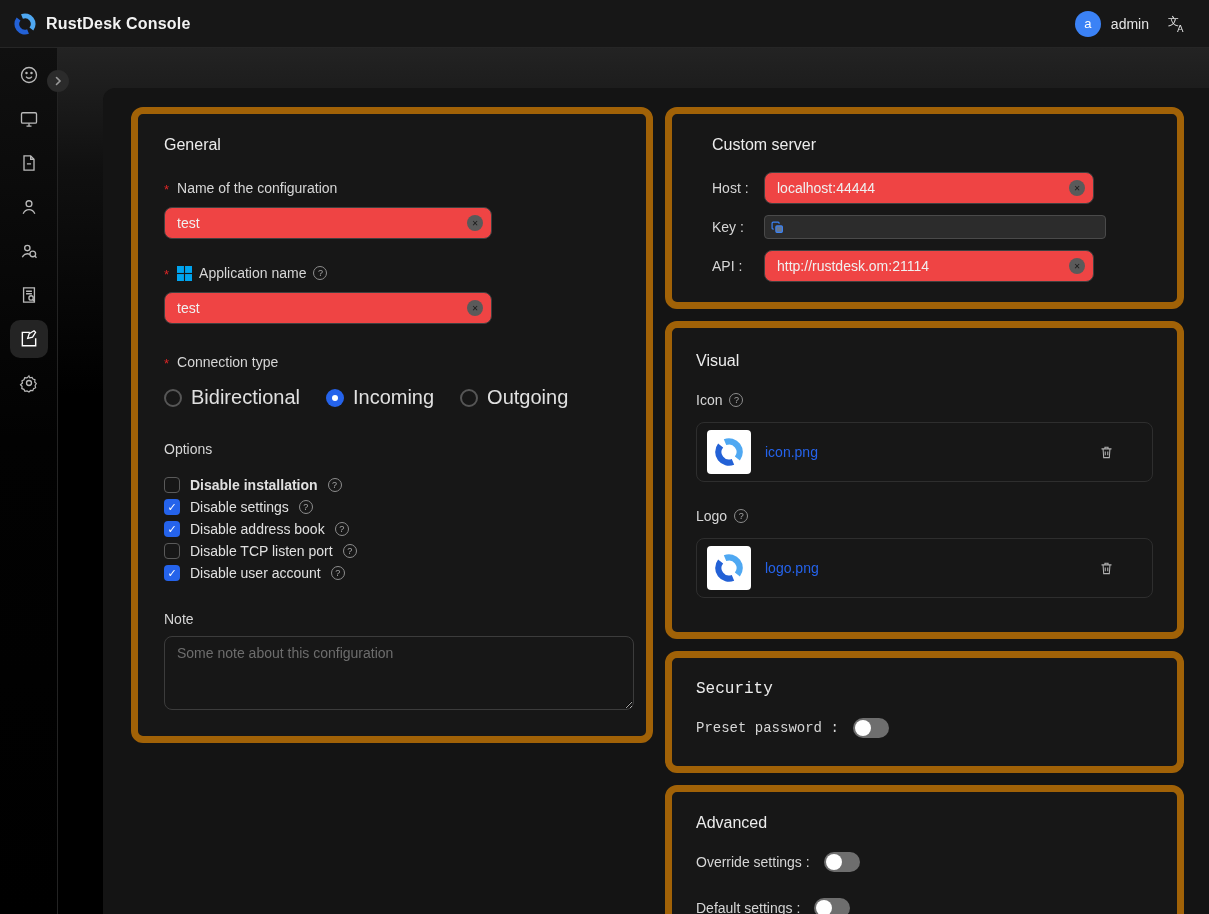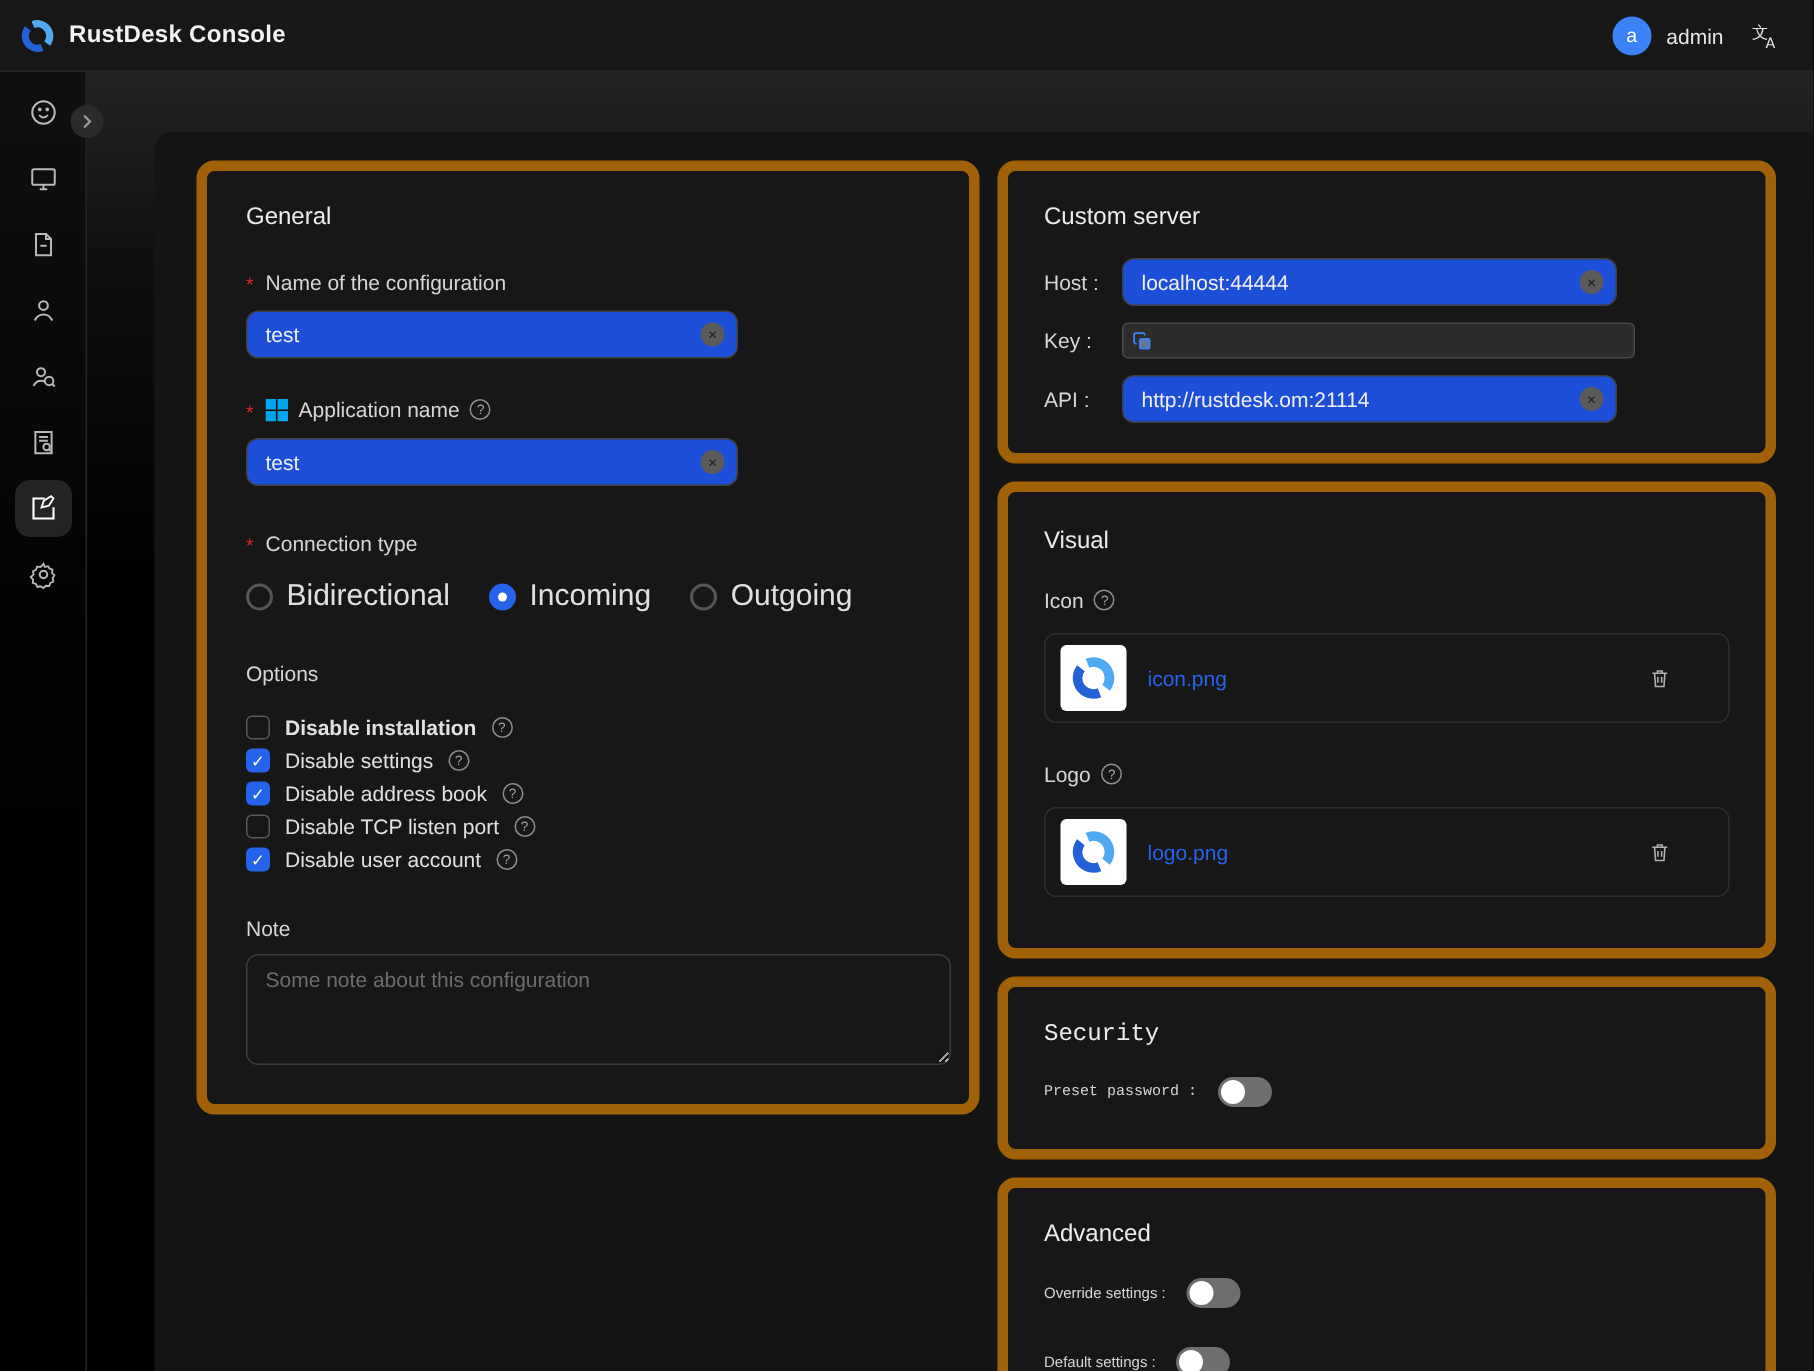--- a/index.html
+++ b/index.html
@@ -45,21 +45,21 @@
   .general { height:636px; padding:22px 26px; }
   .field-label { display:flex; align-items:center; gap:7px; color:#d6d6d6; font-size:14px; }
   .required::before { content:"*"; color:#dc2626; font-size:13px; margin-right:1px;
     position:relative; top:1px; }
   .help { display:inline-flex; width:14px; height:14px; border:1px solid #8d8d8d;
     border-radius:50%; align-items:center; justify-content:center; color:#a8a8a8;
     flex:0 0 auto; cursor:pointer; }
   .help::after { content:"?"; font-size:9px; line-height:1; }
 
   .text-input { position:relative; width:328px; height:32px; margin:11px 0 0; }
-  .text-input input { width:100%; height:100%; background:#1d4ed8; border:1px solid #404040;
+  .text-input input { width:100%; height:100%; background:#ef4444; border:1px solid #404040;
     border-radius:8px; color:#f0f0f0; font-size:14px; padding:0 30px 0 12px; outline:none;
     font-family:inherit; }
   .clear-btn { position:absolute; right:9px; top:8px; width:16px; height:16px; border-radius:50%;
     background:#5a5a5a; color:#1a1a1a; display:flex; align-items:center; justify-content:center;
     cursor:pointer; }
   .clear-btn::after { content:"\2715"; font-size:8px; font-weight:700; }
 
   .sec-gap1 { margin-top:26px; } .sec-gap2 { margin-top:30px; }
 
   .radio-row { display:flex; gap:26px; margin-top:16px; }
@@ -82,21 +82,21 @@
   .checkbox.on::after { content:"\2713"; font-size:11px; font-weight:700; }
   .opt-label { color:#e0e0e0; font-size:14px; }
 
   .note-label { color:#d6d6d6; font-size:14px; margin-top:30px; }
   .note-area { margin-top:9px; width:470px; height:74px; background:transparent;
     border:1px solid #3c3c3c; border-radius:8px; color:#e5e5e5; font-size:14px;
     padding:8px 12px; resize:vertical; outline:none; font-family:inherit; }
   .note-area::placeholder { color:#6d6d6d; }
 
   
-  .custom-server { padding:22px 24px 20px; }
+  .custom-server { padding:22px 40px 20px; }
   .cs-grid { margin-top:18px; display:grid; grid-template-columns:52px 1fr; row-gap:11px;
     align-items:center; }
   .cs-label { color:#d6d6d6; font-size:14px; }
   .cs-input { width:330px; }
   .key-pill { display:inline-flex; align-items:center; gap:6px; width:342px; height:24px;
     background:#2c2c2c; border:1px solid #4a4a4a; border-radius:4px; padding:0 6px;
     justify-content:space-between; }
   .key-text { font-family:"DejaVu Sans Mono","Liberation Mono",monospace; font-size:12px;
     color:#e3e3e3; white-space:nowrap; }
   .copy-btn { display:flex; color:#3b82f6; cursor:pointer; flex:0 0 auto; }
@@ -110,21 +110,21 @@
     display:flex; align-items:center; padding:0 38px 0 10px; }
   .thumb { width:44px; height:44px; background:#fff; border-radius:4px; display:flex;
     align-items:center; justify-content:center; flex:0 0 auto; }
   .file-link { color:#2563eb; font-size:14px; margin-left:14px; cursor:pointer; }
   .trash-btn { margin-left:auto; color:#b0b0b0; display:flex; cursor:pointer; }
 
   
   .security { padding:22px 24px 28px;font-family:Liberation Mono, monospace; }
   .advanced { padding:22px 24px; height:200px; }
   .toggle-row { display:flex; align-items:center; gap:14px; margin-top:20px; }
-  .toggle-label { color:#d6d6d6; font-size:10px; }
+  .toggle-label { color:#d6d6d6; font-size:14px; }
   .toggle { width:36px; height:20px; border-radius:10px; background:#6e6e6e; position:relative;
     cursor:pointer; flex:0 0 auto; }
   .toggle::after { content:""; position:absolute; left:2px; top:2px; width:16px; height:16px;
     border-radius:50%; background:#fff; transition:left .1s; }
 
   svg { display:block; }
 </style>
 </head>
 <body>
 

